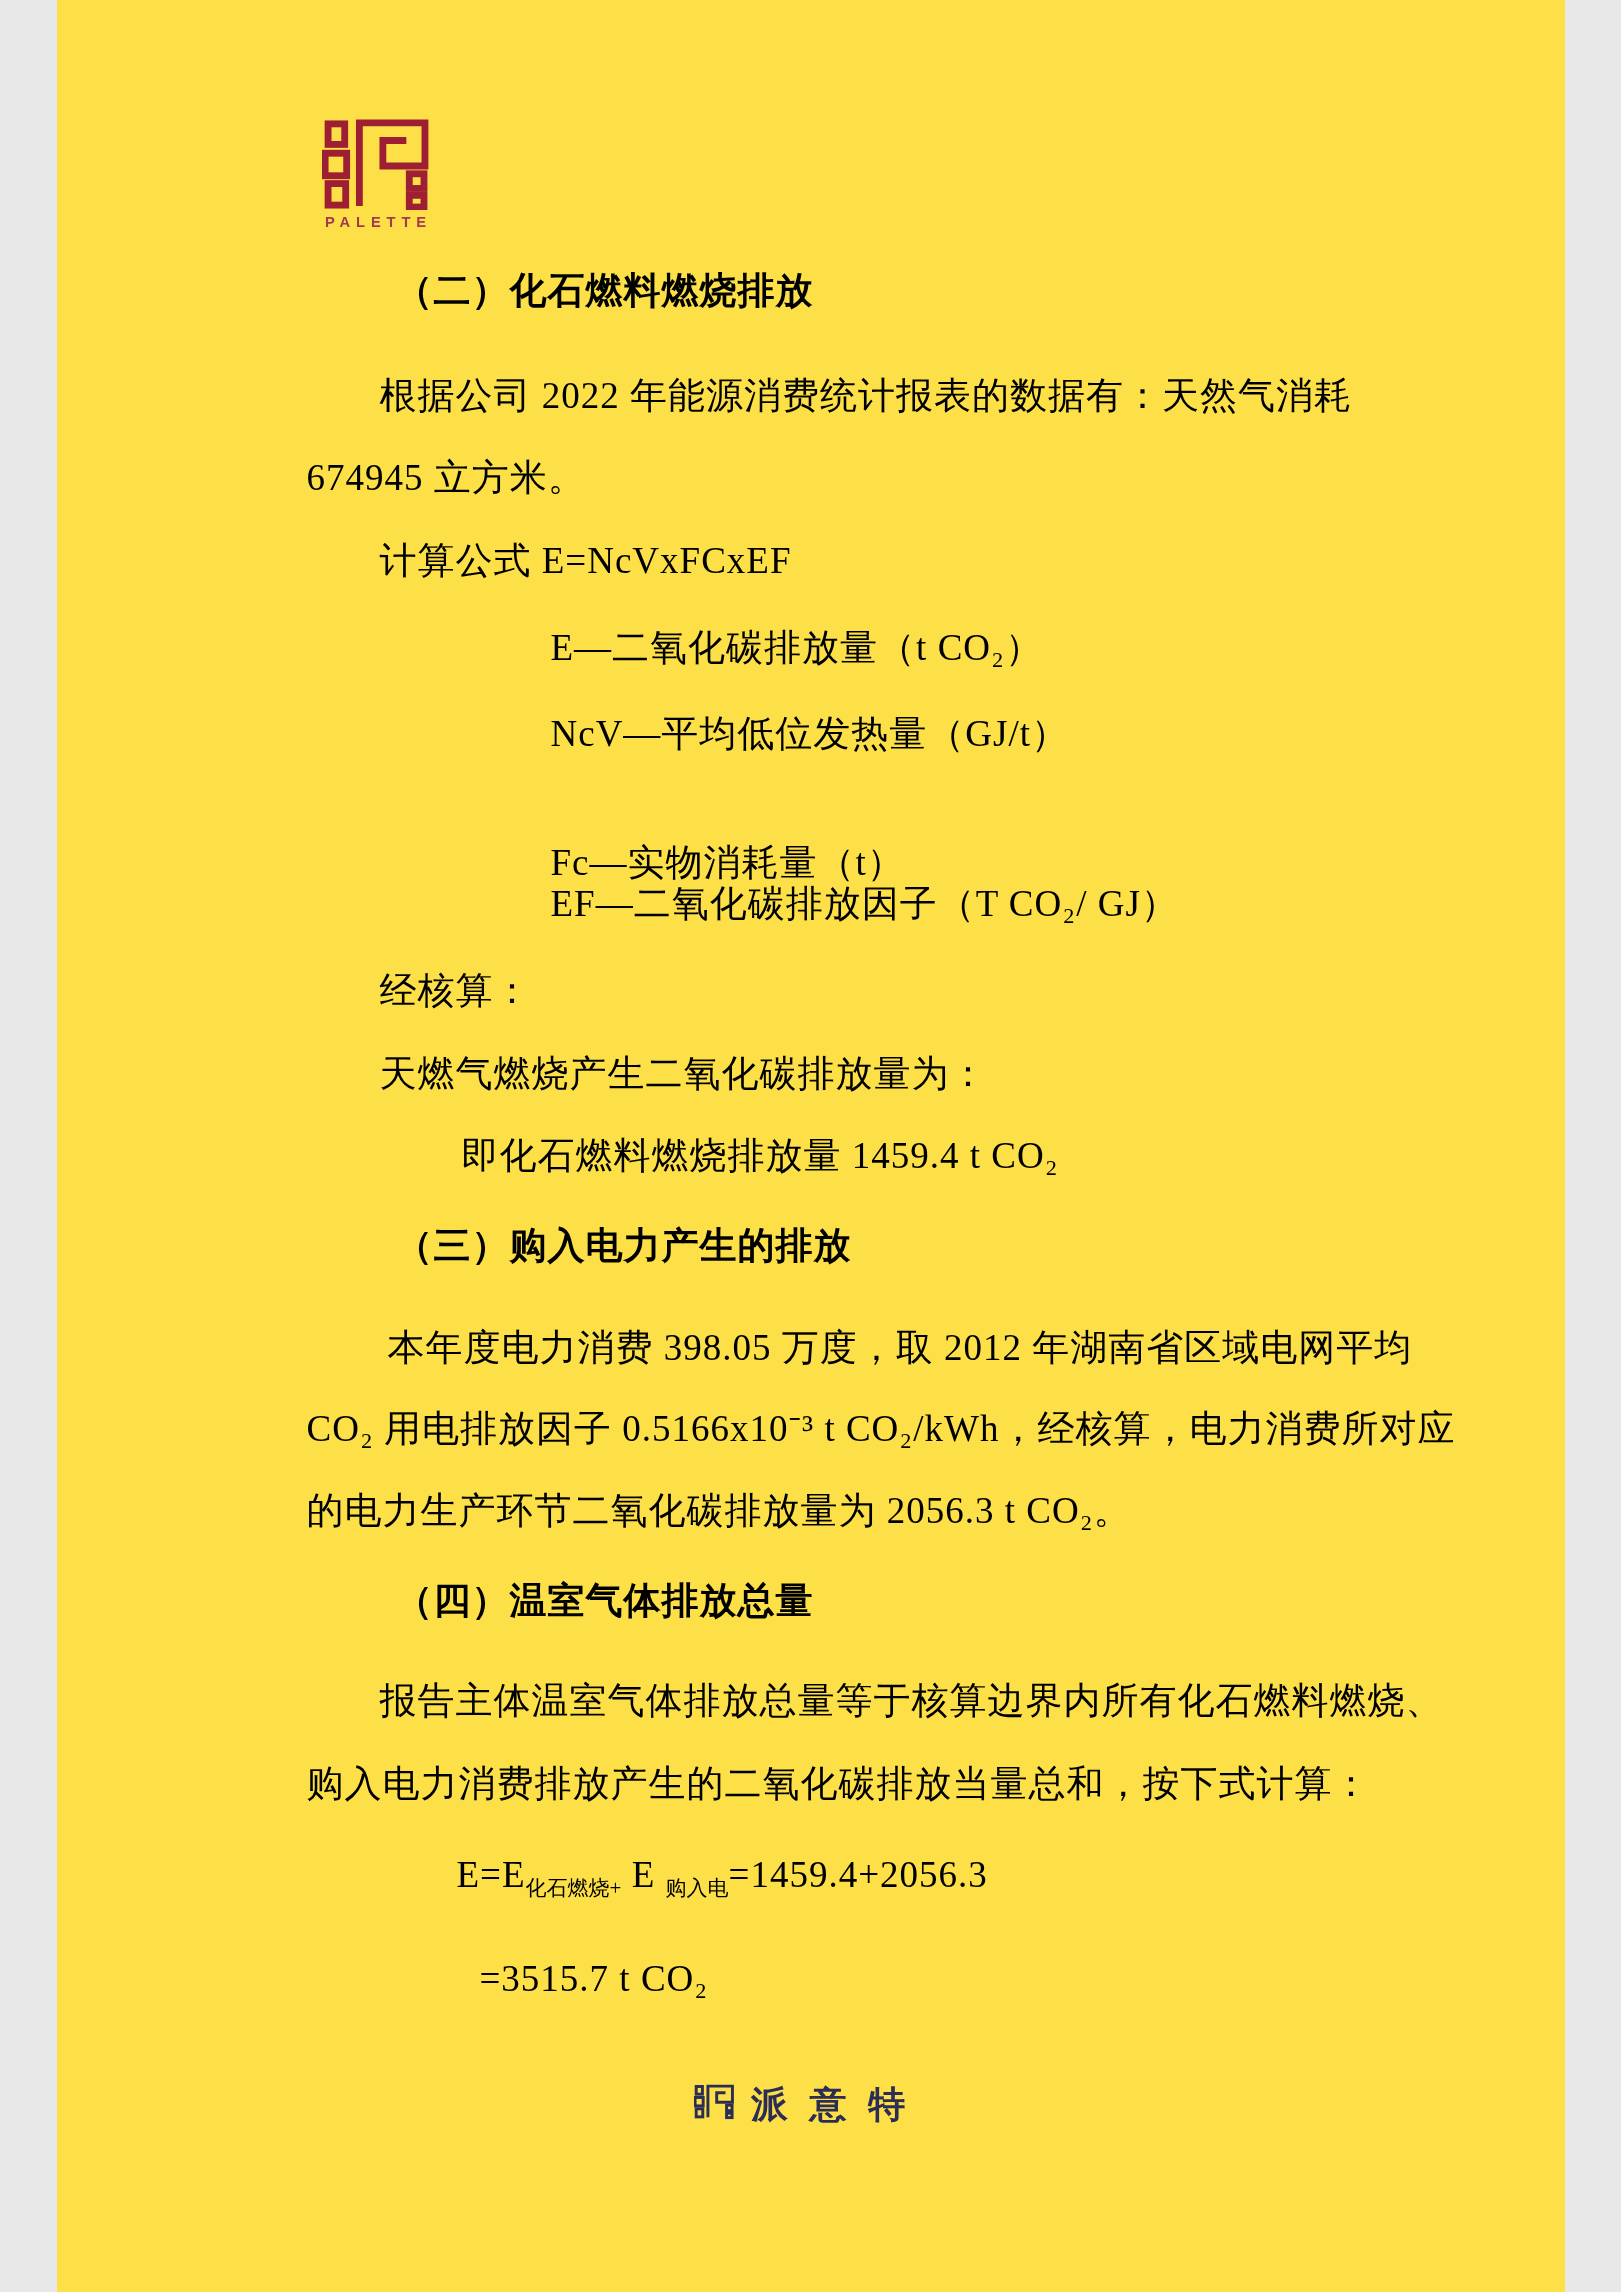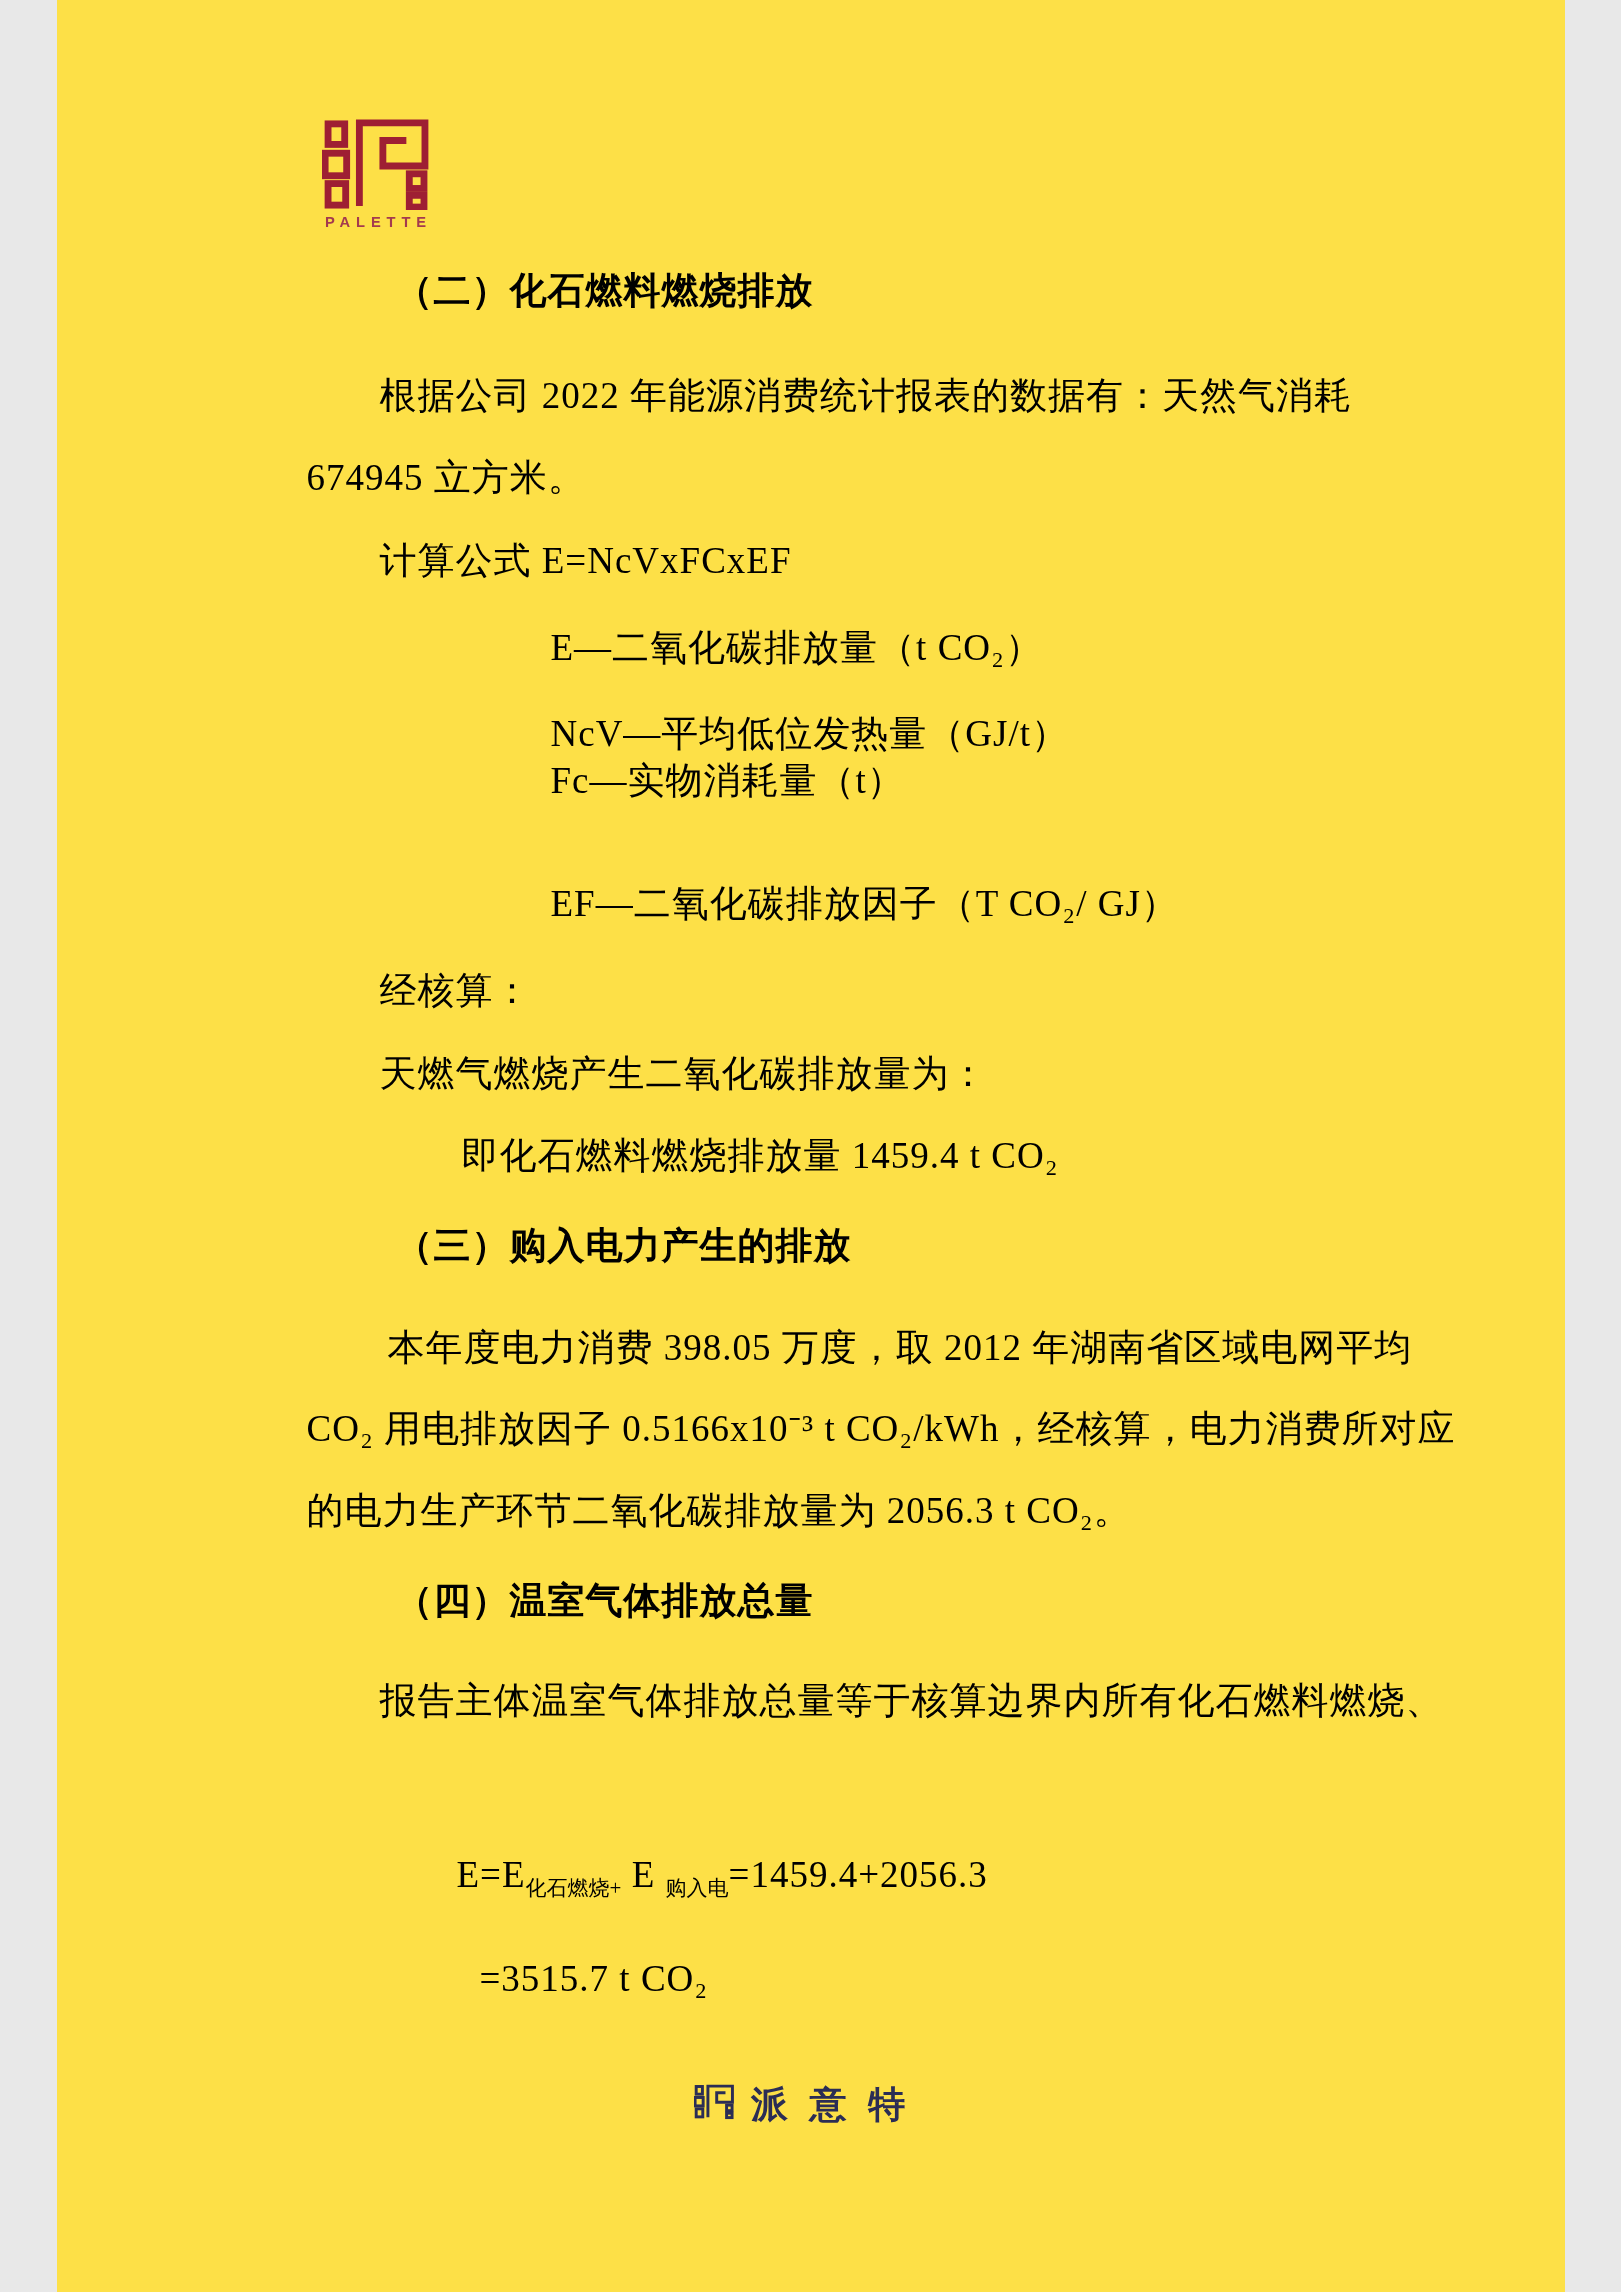--- a/index.html
+++ b/index.html
@@ -84,36 +84,37 @@
   </div>
 
   <h2 class="heading" style="top:270px;left:339px">（二）化石燃料燃烧排放</h2>
 
   <div class="line" style="top:375px;left:323px">根据公司 2022 年能源消费统计报表的数据有：天然气消耗</div>
   <div class="line" style="top:457px;left:250px">674945 立方米。</div>
   <div class="line" style="top:540px;left:323px">计算公式 E=NcVxFCxEF</div>
 
   <div class="line" style="top:627px;left:494px">E—二氧化碳排放量（t CO₂）</div>
   <div class="line" style="top:713px;left:494px">NcV—平均低位发热量（GJ/t）</div>
-  <div class="line" style="top:760px;left:494px">Fc—实物消耗量（t）</div>
+  <div class="line" style="top:842px;left:494px">Fc—实物消耗量（t）</div>
   <div class="line" style="top:883px;left:494px">EF—二氧化碳排放因子（T CO₂/ GJ）</div>
 
   <div class="line" style="top:970px;left:323px">经核算：</div>
   <div class="line" style="top:1053px;left:323px">天燃气燃烧产生二氧化碳排放量为：</div>
   <div class="line" style="top:1135px;left:405px">即化石燃料燃烧排放量 1459.4 t CO₂</div>
 
   <h2 class="heading" style="top:1225px;left:339px">（三）购入电力产生的排放</h2>
 
   <div class="line" style="top:1327px;left:331px">本年度电力消费 398.05 万度，取 2012 年湖南省区域电网平均</div>
   <div class="line" style="top:1408px;left:250px">CO₂ 用电排放因子 0.5166x10⁻³ t CO₂/kWh，经核算，电力消费所对应</div>
   <div class="line" style="top:1490px;left:250px">的电力生产环节二氧化碳排放量为 2056.3 t CO₂。</div>
 
   <h2 class="heading" style="top:1580px;left:339px">（四）温室气体排放总量</h2>
 
   <div class="line" style="top:1680px;left:323px">报告主体温室气体排放总量等于核算边界内所有化石燃料燃烧、</div>
+  <div class="line" style="top:1763px;left:250px">购入电力消费排放产生的二氧化碳排放当量总和，按下式计算：</div>
 
   <div class="line" style="top:1854px;left:400px">
     <span>E=E</span><sub class="fsub">化石燃烧+</sub><span> E </span><sub class="fsub">购入电</sub><span>=1459.4+2056.3</span>
   </div>
   <div class="line" style="top:1958px;left:423px">=3515.7 t CO₂</div>
 
   <div class="footer">
     <svg width="41" height="43" viewBox="0 0 112 94" fill="none" stroke="#2b2d55" stroke-width="8">
       <rect x="6" y="6" width="17" height="21"></rect>
       <rect x="3" y="36" width="22" height="23"></rect>

